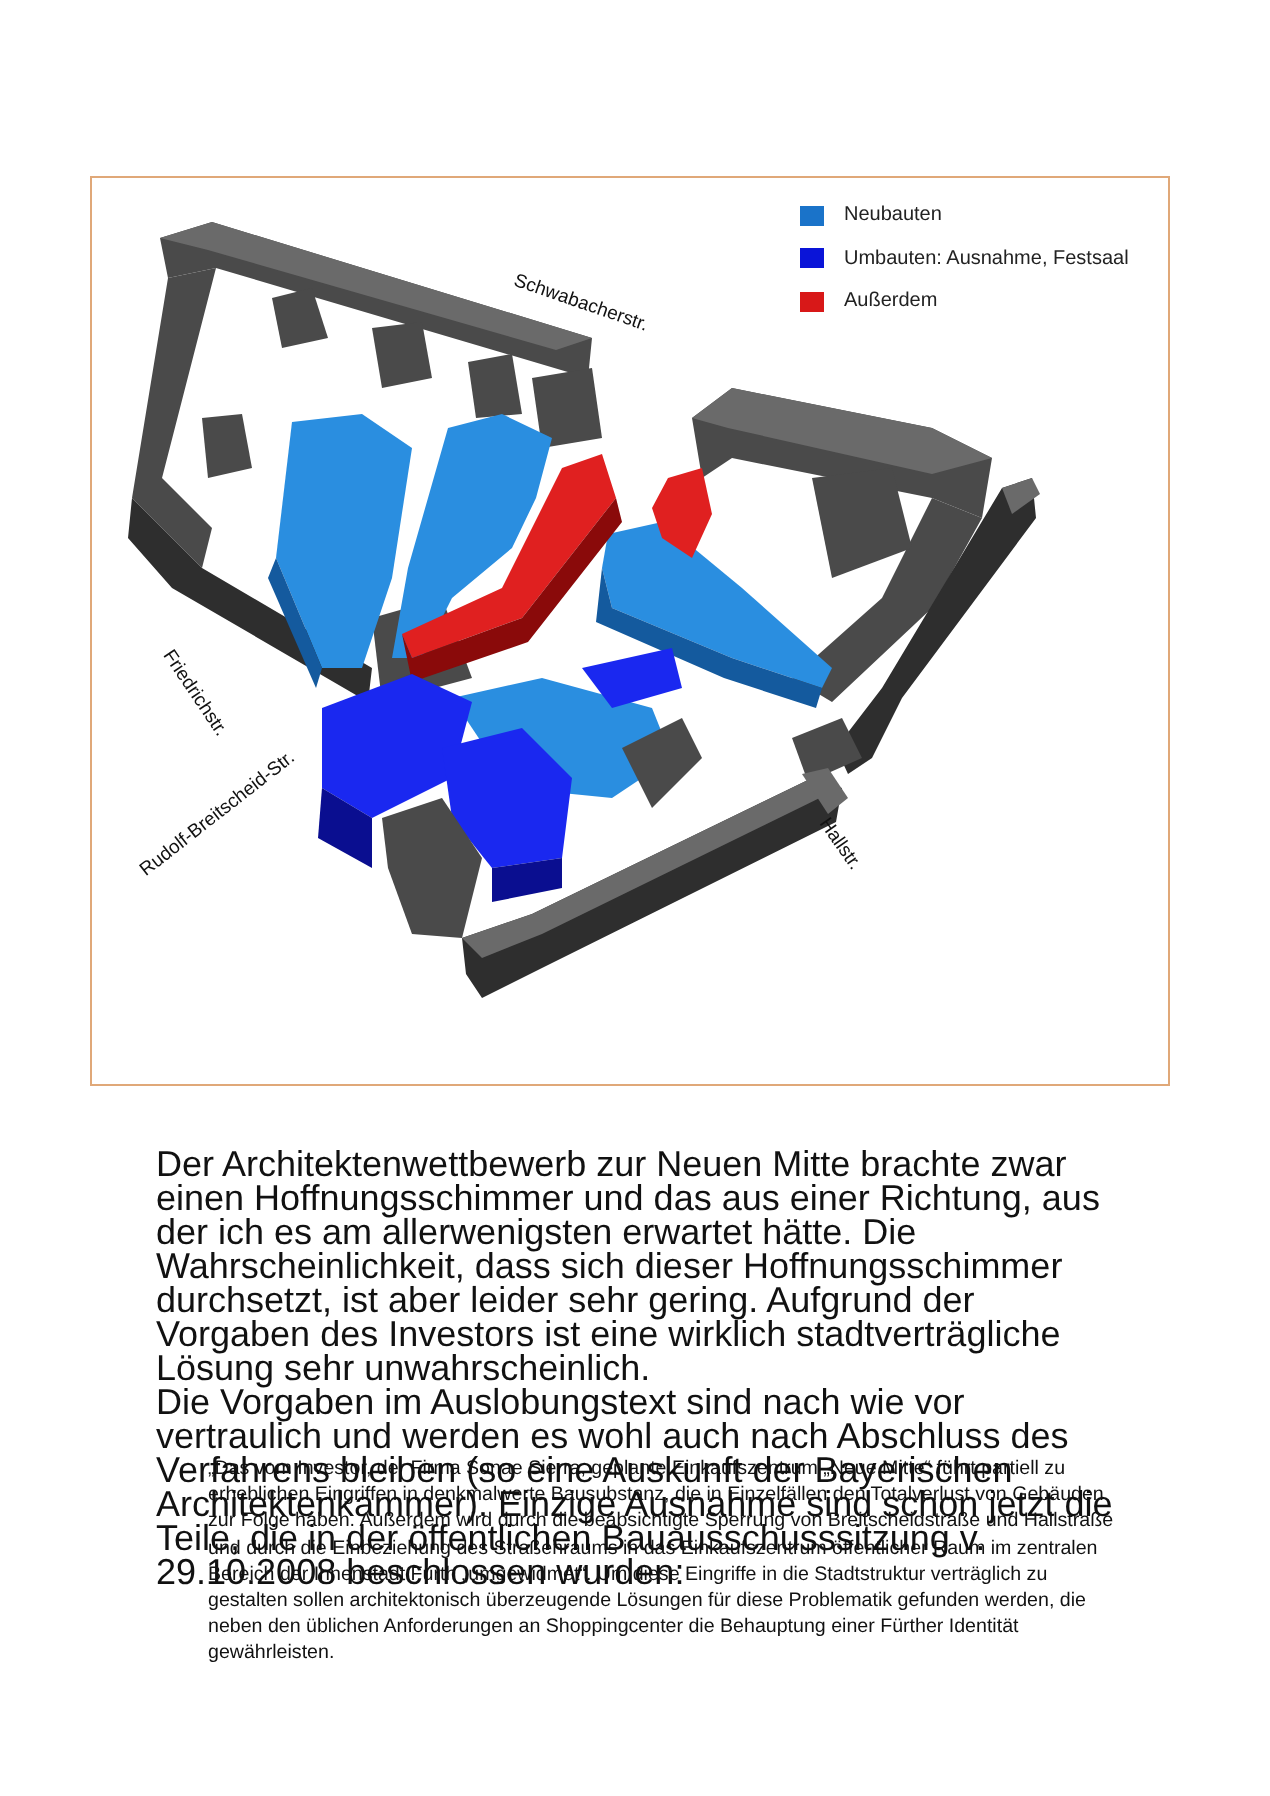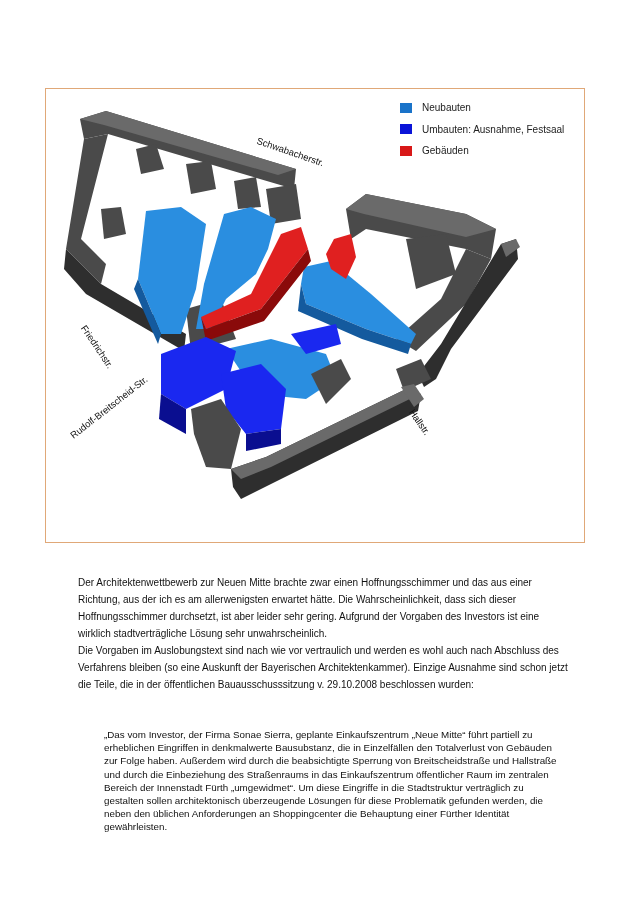--- a/index.html
+++ b/index.html
@@ -4,21 +4,21 @@
 <style>
   html, body { margin:0; padding:0; background:#ffffff; }
   body { width:635px; height:898px; position:relative; overflow:hidden; font-family:"Liberation Sans", sans-serif; color:#111; }
   .figure-box { position:absolute; left:45px; top:88px; width:540px; height:455px; border:1.5px solid #e0a878; box-sizing:border-box; background:#fff; }
   .model { position:absolute; left:0; top:0; width:540px; height:410px; }
   .legend { position:absolute; left:354px; top:8px; font-size:10px; color:#222; }
   .legend-row { display:flex; align-items:center; height:21.5px; }
   .swatch { width:12px; height:10px; margin-right:10px; }
   .street { position:absolute; font-size:9.5px; color:#111; white-space:nowrap; transform-origin:left top; }
   .caption { position:absolute; left:9px; top:417px; width:520px; font-size:10.6px; line-height:14.5px; color:#111; }
-  .body-text { position:absolute; left:78px; top:574px; width:490px; font-size:10px; line-height:17px; color:#111; }
+  .body-text { position:absolute; left:78px; top:574px; width:490px; font-size:18px; line-height:17px; color:#111; }
   .body-text p { margin:0; }
   .quote { position:absolute; left:104px; top:728px; width:462px; font-size:9.8px; line-height:13.2px; color:#111; }
 </style>
 </head>
 <body>
 
 <div class="figure-box">
   <svg class="model" viewBox="0 0 540 410">
 
     <g>
@@ -80,21 +80,21 @@
     <div class="legend-row">
       <span class="swatch" style="background:#1a73c9"></span>
       <span>Neubauten</span>
     </div>
     <div class="legend-row">
       <span class="swatch" style="background:#0a14d8"></span>
       <span>Umbauten: Ausnahme, Festsaal</span>
     </div>
     <div class="legend-row">
       <span class="swatch" style="background:#d81818"></span>
-      <span>Gebäuden</span>
+      <span>Außerdem</span>
     </div>
   </div>
 
   <span class="street" style="left:213px; top:46px; transform:rotate(19deg);">Schwabacherstr.</span>
   <span class="street" style="left:42px; top:234px; transform:rotate(56deg);">Friedrichstr.</span>
   <span class="street" style="left:22px; top:343px; transform:rotate(-38deg);">Rudolf-Breitscheid-Str.</span>
   <span class="street" style="left:370px; top:318px; transform:rotate(55deg);">Hallstr.</span>
 
 </div>
 

